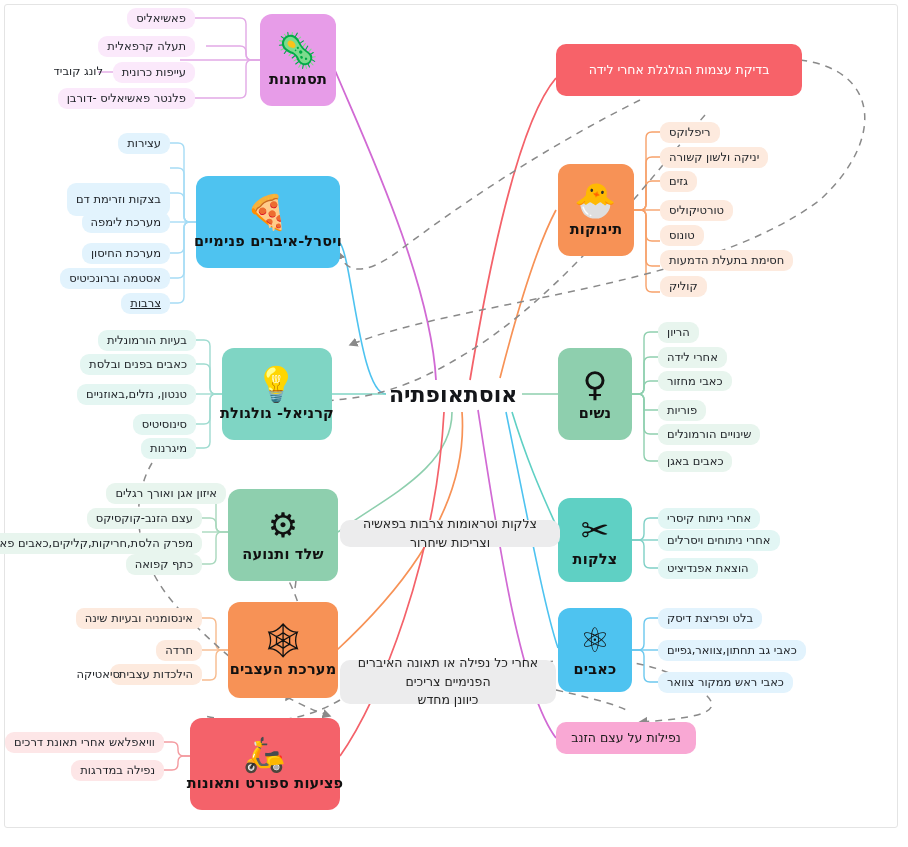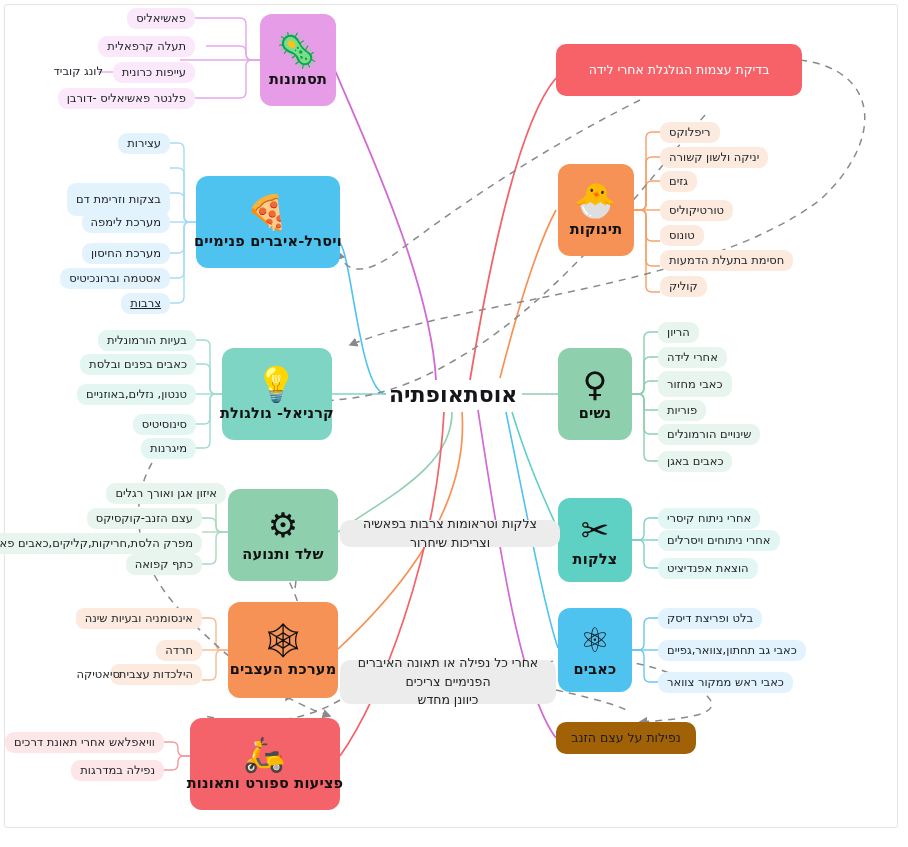--- a/index.html
+++ b/index.html
@@ -33,21 +33,21 @@
   .p-green{background:#e8f5ee;}
   .c-orange{background:#f79256;}
   .p-orange{background:#fdeade;}
   .c-red{background:#f4626a;}
   .p-red{background:#fde6e7;}
   .c-mint{background:#5fd0c4;}
   .p-mint{background:#e2f6f4;}
   .c-sky{background:#4ec3f0;}
   .co-red{background:#f76269;color:#ffffff;}
   .co-gray{background:#ececed;color:#232323;}
-  .co-violet{background:#a16207;color:#1c1c1c;}
+  .co-violet{background:#f9a8d4;color:#1c1c1c;}
 </style>
 </head>
 <body>
 
 <div id="canvas">
   <div id="frame"></div>
 
   <svg id="edges" viewBox="0 0 908 847">
 
     <path d="M386 394 C 360 394 352 258 340 243" stroke="#4ec3f0" stroke-width="1.6" fill="none"></path>
@@ -298,21 +298,21 @@
   <div class="pill p-orange" style="left:660px;top:276px;height:21px;">
     <span>קוליק</span>
     </div>
 
   <div class="pill p-green" style="left:658px;top:322px;height:21px;">
     <span>הריון</span>
     </div>
   <div class="pill p-green" style="left:658px;top:347px;height:21px;">
     <span>אחרי לידה</span>
     </div>
-  <div class="pill p-green" style="left:658px;top:371px;height:26px;">
+  <div class="pill p-green" style="left:658px;top:371px;height:20px;">
     <span>כאבי מחזור</span>
     </div>
   <div class="pill p-green" style="left:658px;top:400px;height:21px;">
     <span>פוריות</span>
     </div>
   <div class="pill p-green" style="left:658px;top:424px;height:21px;">
     <span>שינויים הורמונלים</span>
     </div>
   <div class="pill p-green" style="left:658px;top:451px;height:21px;">
     <span>כאבים באגן</span>

